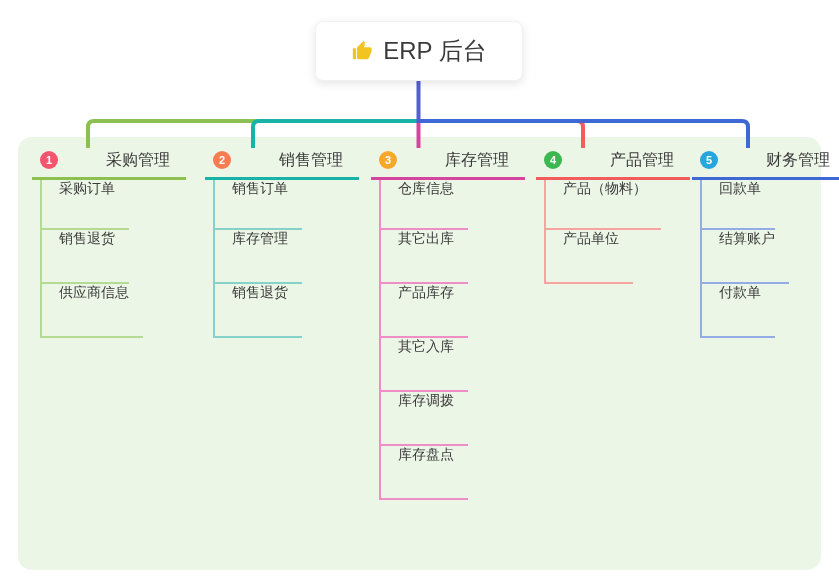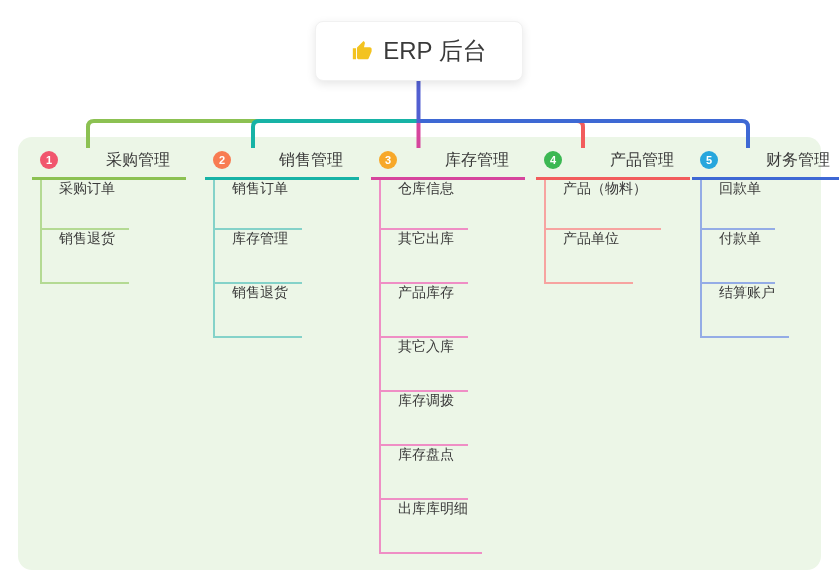--- a/index.html
+++ b/index.html
@@ -66,20 +66,23 @@
       <span class="badge" style="background: rgb(241, 86, 109);">1</span>
       <span class="branch-label">采购管理</span>
     </div>
     <div class="children">
         <div class="child">
           <span>采购订单</span>
         </div>
         <div class="child">
           <span>销售退货</span>
         </div>
+        <div class="child">
+          <span>供应商信息</span>
+        </div>
       </div>
   </div>
 
   <div class="branch b1" style="--line: #17b3a6; --child-line: #84d2c9;">
     <div class="branch-header">
       <span class="badge" style="background: rgb(248, 124, 82);">2</span>
       <span class="branch-label">销售管理</span>
     </div>
     <div class="children">
         <div class="child">
@@ -111,23 +114,20 @@
         </div>
         <div class="child">
           <span>其它入库</span>
         </div>
         <div class="child">
           <span>库存调拨</span>
         </div>
         <div class="child">
           <span>库存盘点</span>
         </div>
-        <div class="child">
-          <span>出库库明细</span>
-        </div>
       </div>
   </div>
 
   <div class="branch b3" style="--line: #f25c5c; --child-line: #f7a3a0;">
     <div class="branch-header">
       <span class="badge" style="background: rgb(60, 184, 83);">4</span>
       <span class="branch-label">产品管理</span>
     </div>
     <div class="children">
         <div class="child">
@@ -142,21 +142,21 @@
   <div class="branch b4" style="--line: #3e68d4; --child-line: #94ace6;">
     <div class="branch-header">
       <span class="badge" style="background: rgb(39, 166, 221);">5</span>
       <span class="branch-label">财务管理</span>
     </div>
     <div class="children">
         <div class="child">
           <span>回款单</span>
         </div>
         <div class="child">
-          <span>付款单</span>
+          <span>结算账户</span>
         </div>
         <div class="child">
-          <span>结算账户</span>
+          <span>付款单</span>
         </div>
       </div>
   </div>
 
 </div>
 
 </body></html>

